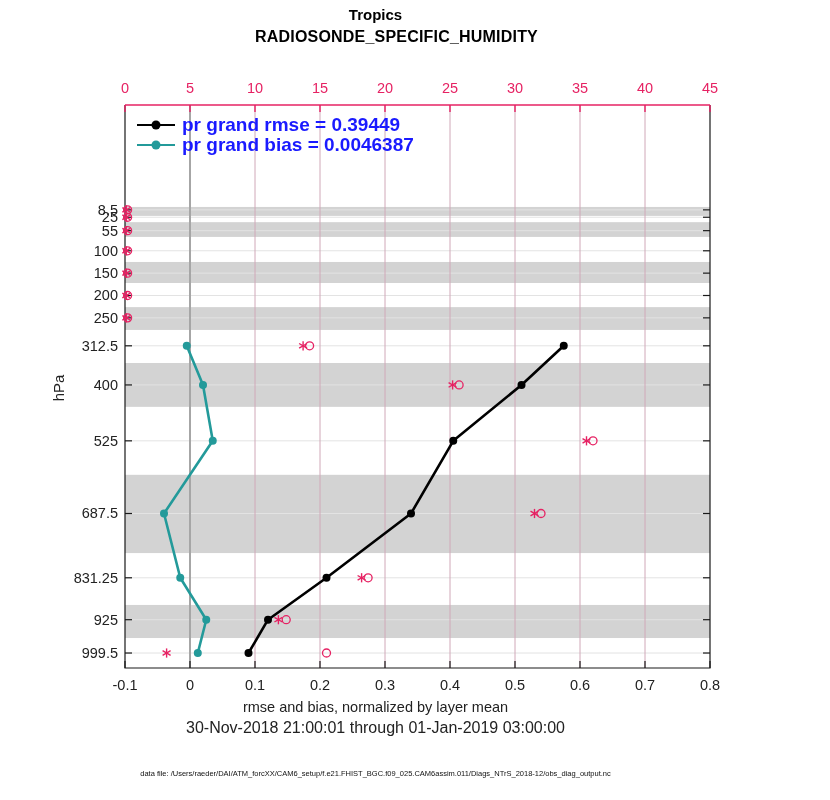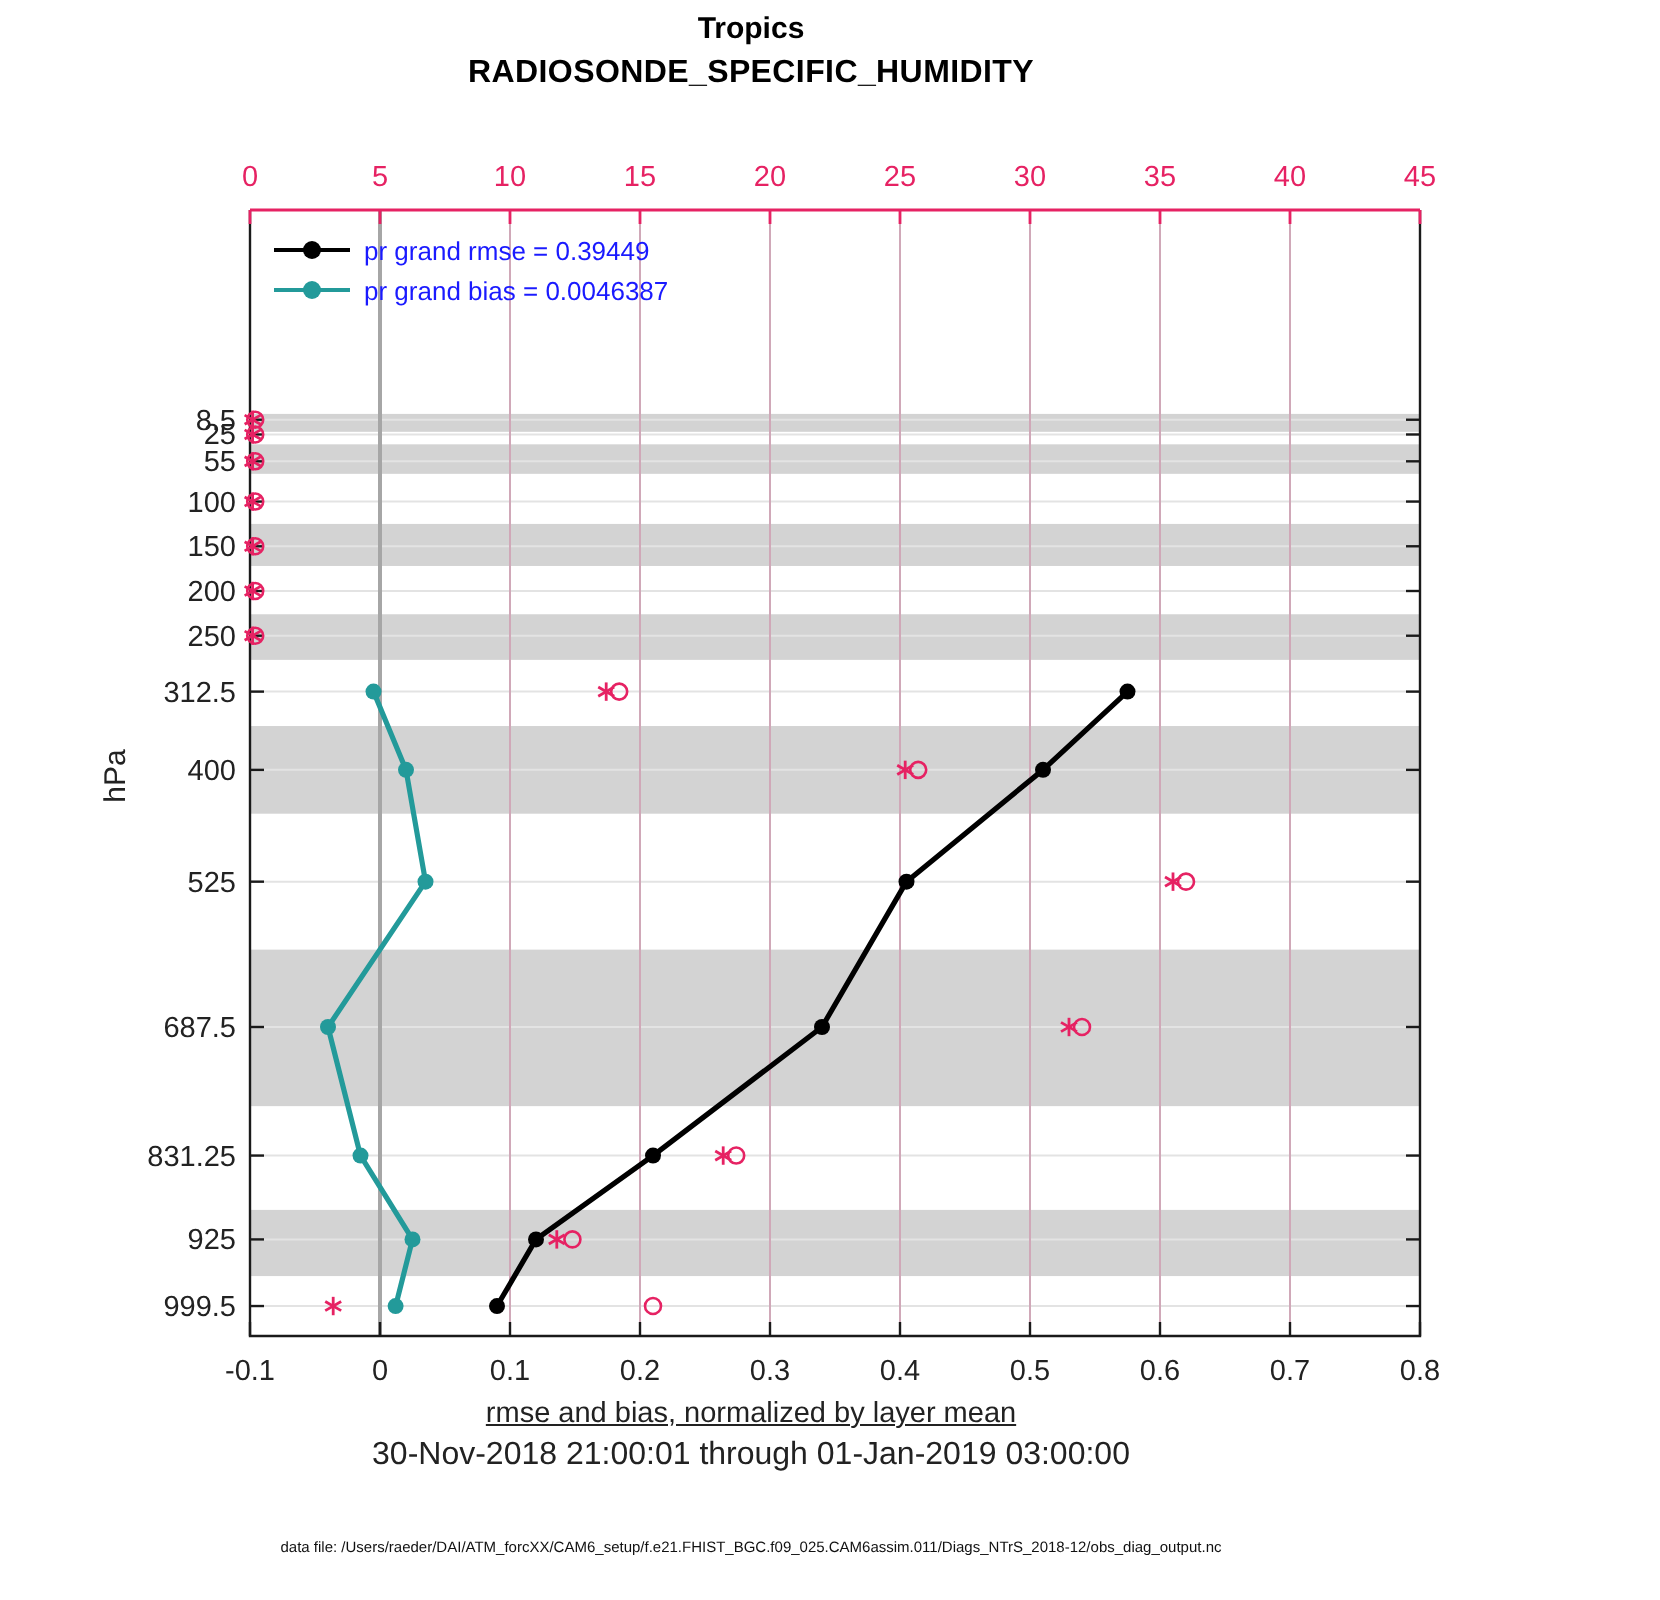--- a/index.html
+++ b/index.html
@@ -2,37 +2,37 @@
 <html><head>
 <meta charset="utf-8">
 <style>
   html,body{margin:0;padding:0;background:#ffffff;}
   .figure{
     position:relative;width:830px;height:800px;background:#ffffff;overflow:hidden;
     font-family:"Liberation Sans","DejaVu Sans",sans-serif;
   }
   .ctr{position:absolute;left:0;width:751px;text-align:center;}
   .title1{top:6px;font-size:15px;font-weight:bold;color:#000;}
-  .title2{top:28px;font-size:16px;font-weight:bold;color:#000;letter-spacing:0.2px;}
+  .title2{top:28px;font-size:16px;font-weight:bold;color:#000;letter-spacing:0.2px;padding-left:21px;}
   .topaxis-label{top:56px;font-size:14.5px;}
-  .xlabel{top:699px;font-size:14.5px;color:#222;text-decoration:underline;}
+  .xlabel{top:699px;font-size:14.5px;color:#222;}
   .datespan{top:719px;font-size:16px;color:#222;}
   .datafile{top:769px;font-size:7.5px;color:#111;}
   .ylabel{
     position:absolute;left:58px;top:388px;font-size:15px;color:#222;
     transform:translate(-50%,-50%) rotate(-90deg);white-space:nowrap;
   }
   .legend{position:absolute;left:137px;top:115px;}
   .legend-row{display:flex;align-items:center;height:20px;}
   .legend-swatch{position:relative;width:38px;height:2.6px;margin-right:7px;}
   .legend-swatch::after{
     content:'';position:absolute;left:50%;top:50%;transform:translate(-50%,-50%);
     width:9px;height:9px;border-radius:50%;background:inherit;
   }
-  .legend-label{font-size:13px;white-space:nowrap;}
+  .legend-label{font-size:19px;white-space:nowrap;font-weight:bold;}
   svg{position:absolute;left:0;top:0;}
 </style>
 </head>
 <body>
 
 <div class="figure">
 
   <svg id="chart-svg" width="830" height="800" viewBox="0 0 830 800">
       <rect x="125" y="206.95710881652104" width="585" height="8.943606036536949" fill="#d3d3d3"></rect>
       <rect x="125" y="222.16123907863383" width="585" height="14.756949960285965" fill="#d3d3d3"></rect>

